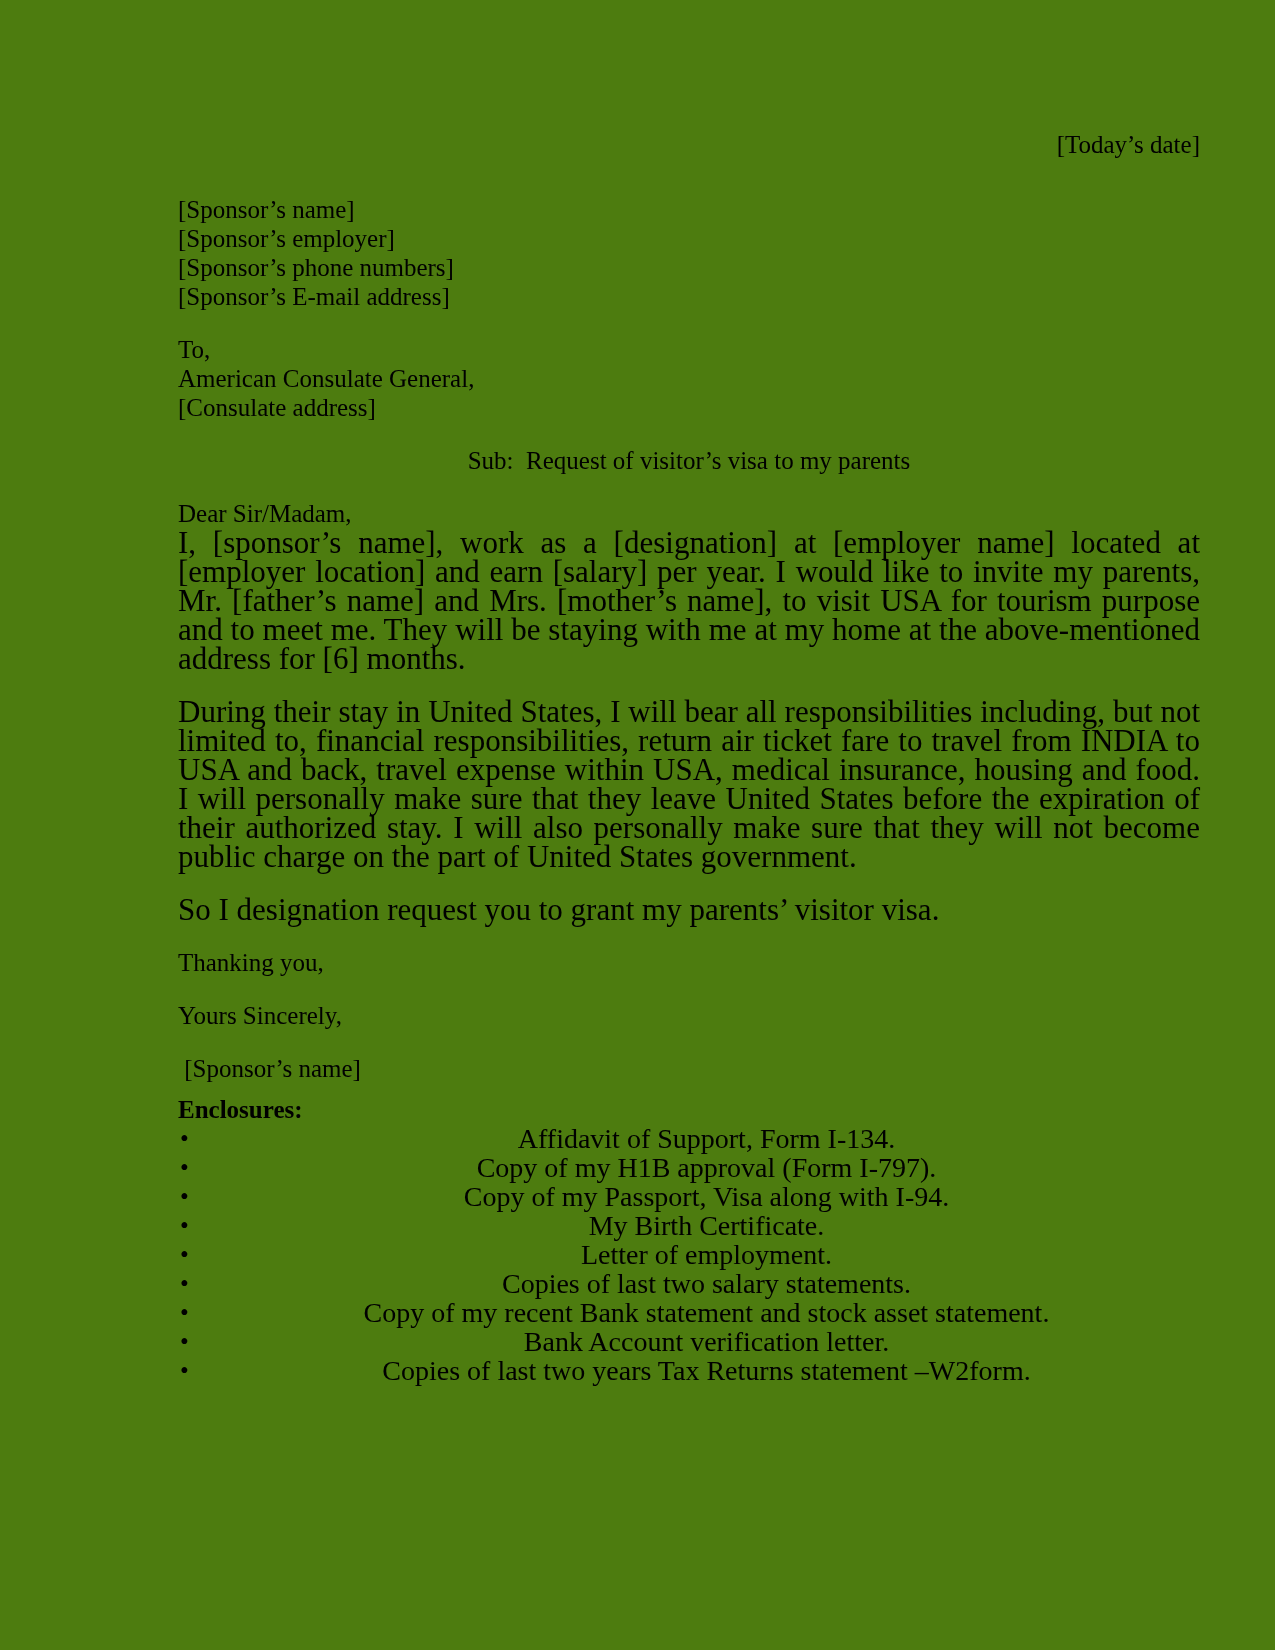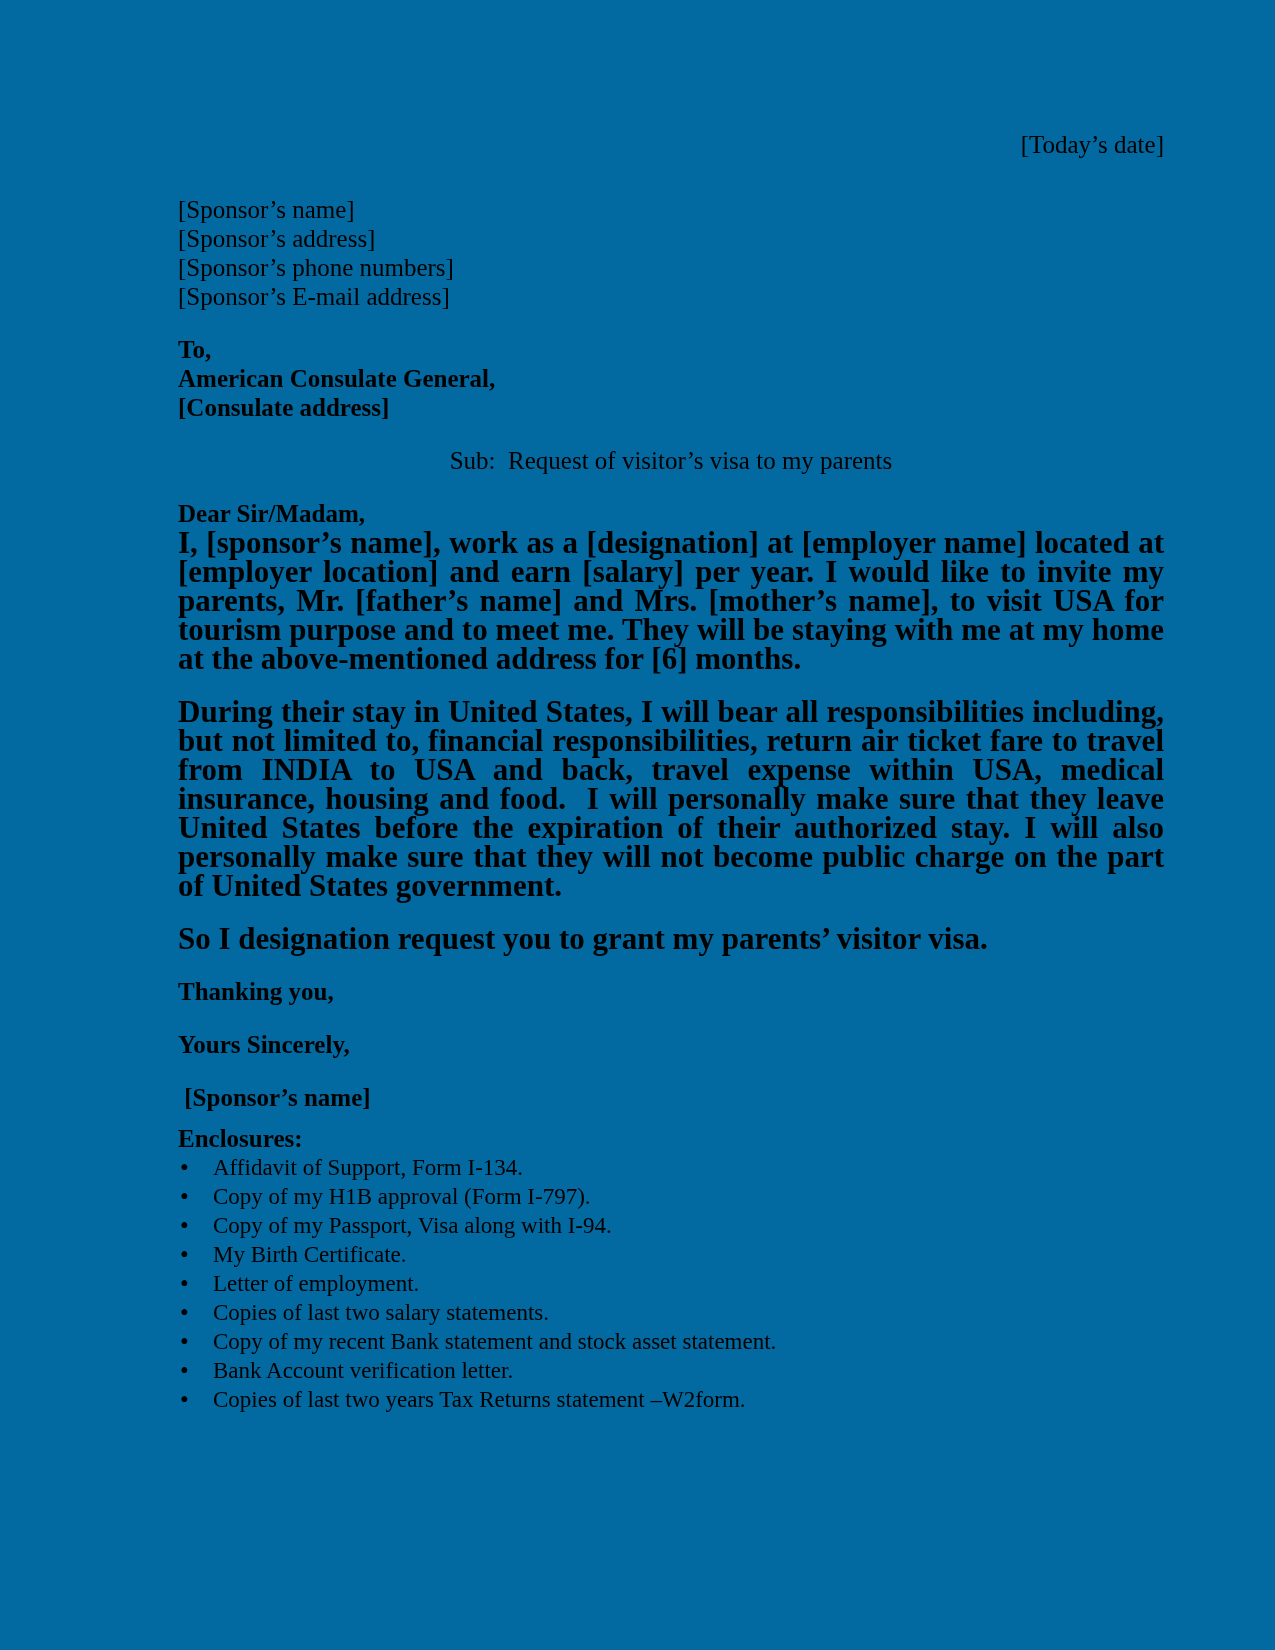--- a/index.html
+++ b/index.html
@@ -6,72 +6,73 @@
   html, body { background: #ffffff; }
   body {
     width: 1275px; height: 1650px;
     font-family: "Liberation Serif", "DejaVu Serif", serif;
     color: #000000;
     position: relative;
   }
   .page {
     position: absolute; top: 0; left: 0;
     width: 1275px; height: 1650px;
-    background: #0369a1;
-    padding: 130px 111px 0 178px;
+    background: #4d7c0f;
+    padding: 130px 75px 0 178px;
   }
   .line {
     font-size: 25px;
     line-height: 29px;
     white-space: pre-wrap;
   }
   .date-line {
     text-align: right;
     margin-bottom: 36px;
   }
-  .gap { margin-top: 24px; font-weight: bold; }
+  .gap { margin-top: 24px; }
   .para {
     font-size: 31px;
     line-height: 29px;
     text-align: justify;
     white-space: pre-wrap;
   }
   .subject {
     font-weight: normal;
     text-align: center;
     white-space: pre;
   }
   .bold { font-weight: bold; margin-top: 12px; }
   ul.enclosures {
     list-style: none;
   }
   ul.enclosures li {
     position: relative;
-    font-size: 23px;
+    font-size: 28px;
     line-height: 29px;
     padding-left: 35px;
+    text-align: center;
   }
   ul.enclosures li::before {
     content: "\2022";
     position: absolute;
     left: 2px;
     top: 0;
     font-size: 25px;
   }
 </style>
 </head>
 <body>
 
 <div class="page">
 
   <div class="line date-line">[Today’s date]</div>
 
   <div>
     <div class="line">[Sponsor’s name]</div>
-    <div class="line">[Sponsor’s address]</div>
+    <div class="line">[Sponsor’s employer]</div>
     <div class="line">[Sponsor’s phone numbers]</div>
     <div class="line">[Sponsor’s E-mail address]</div>
   </div>
 
   <div class="gap">
     <div class="line">To,</div>
     <div class="line">American Consulate General,</div>
     <div class="line">[Consulate address]</div>
   </div>
 

